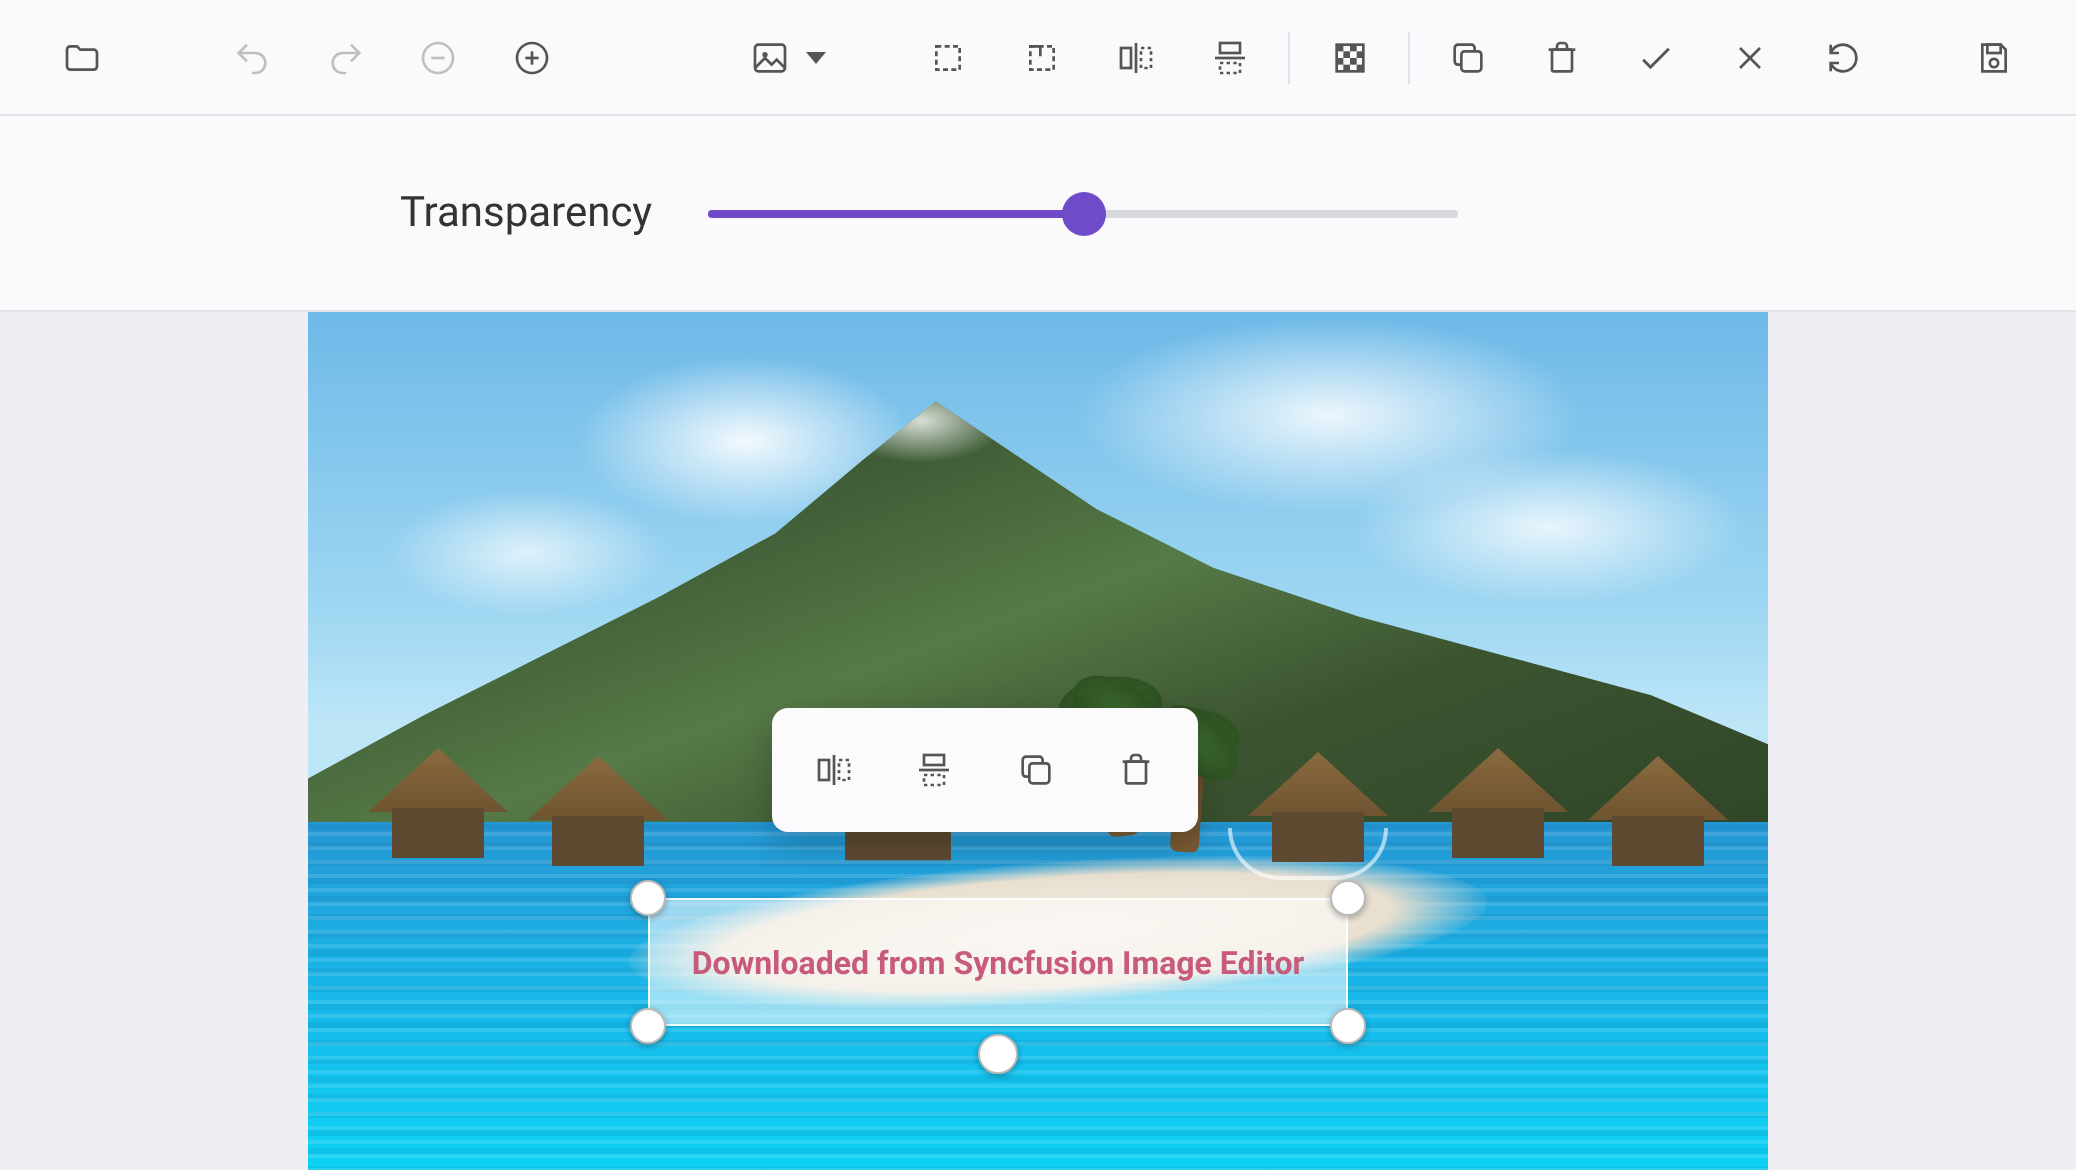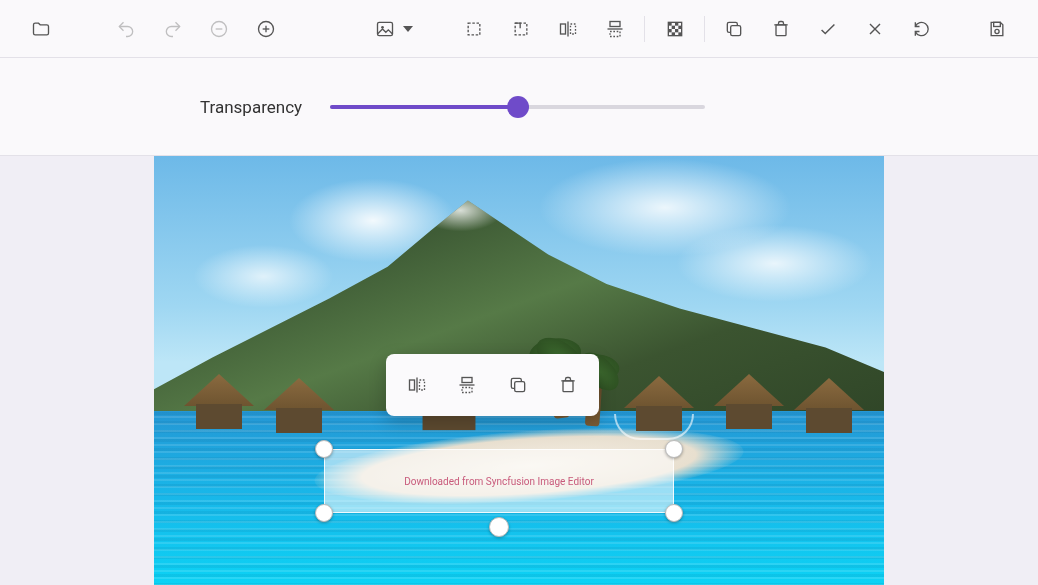--- a/index.html
+++ b/index.html
@@ -60,21 +60,21 @@
   
   .context-bar {
     height: 98px;
     background: var(--panel);
     border-bottom: 1px solid var(--border);
     display: flex;
     align-items: center;
     padding-left: 200px;
   }
   .context-label {
-    font-size: 17px;
+    font-size: 21px;
     color: #333;
     margin-right: 28px;
   }
   .slider-wrap {
     position: relative;
     width: 375px;
     height: 20px;
   }
   .slider-track {
     position: absolute;
@@ -216,23 +216,24 @@
     width: 350px; height: 64px;
     z-index: 15;
   }
   .sel-fill{
     position:absolute; inset:0;
     background: rgba(255,255,255,.56);
     border:1px solid rgba(255,255,255,.85);
     display:flex; align-items:center; justify-content:center;
   }
   .sel-text{
-    font-size:10px;
+    font-size:16px;
     color: var(--watermark);
     white-space:nowrap;
+    font-weight:bold;
   }
   .handle{
     position:absolute; width:18px; height:18px;
     background:#fff; border:1px solid #bbb;
     border-radius:50%;
     cursor:grab;
     box-shadow:0 1px 3px rgba(0,0,0,.3);
   }
   .h-tl{ top:-9px; left:-9px; }
   .h-tr{ top:-9px; right:-9px; }

